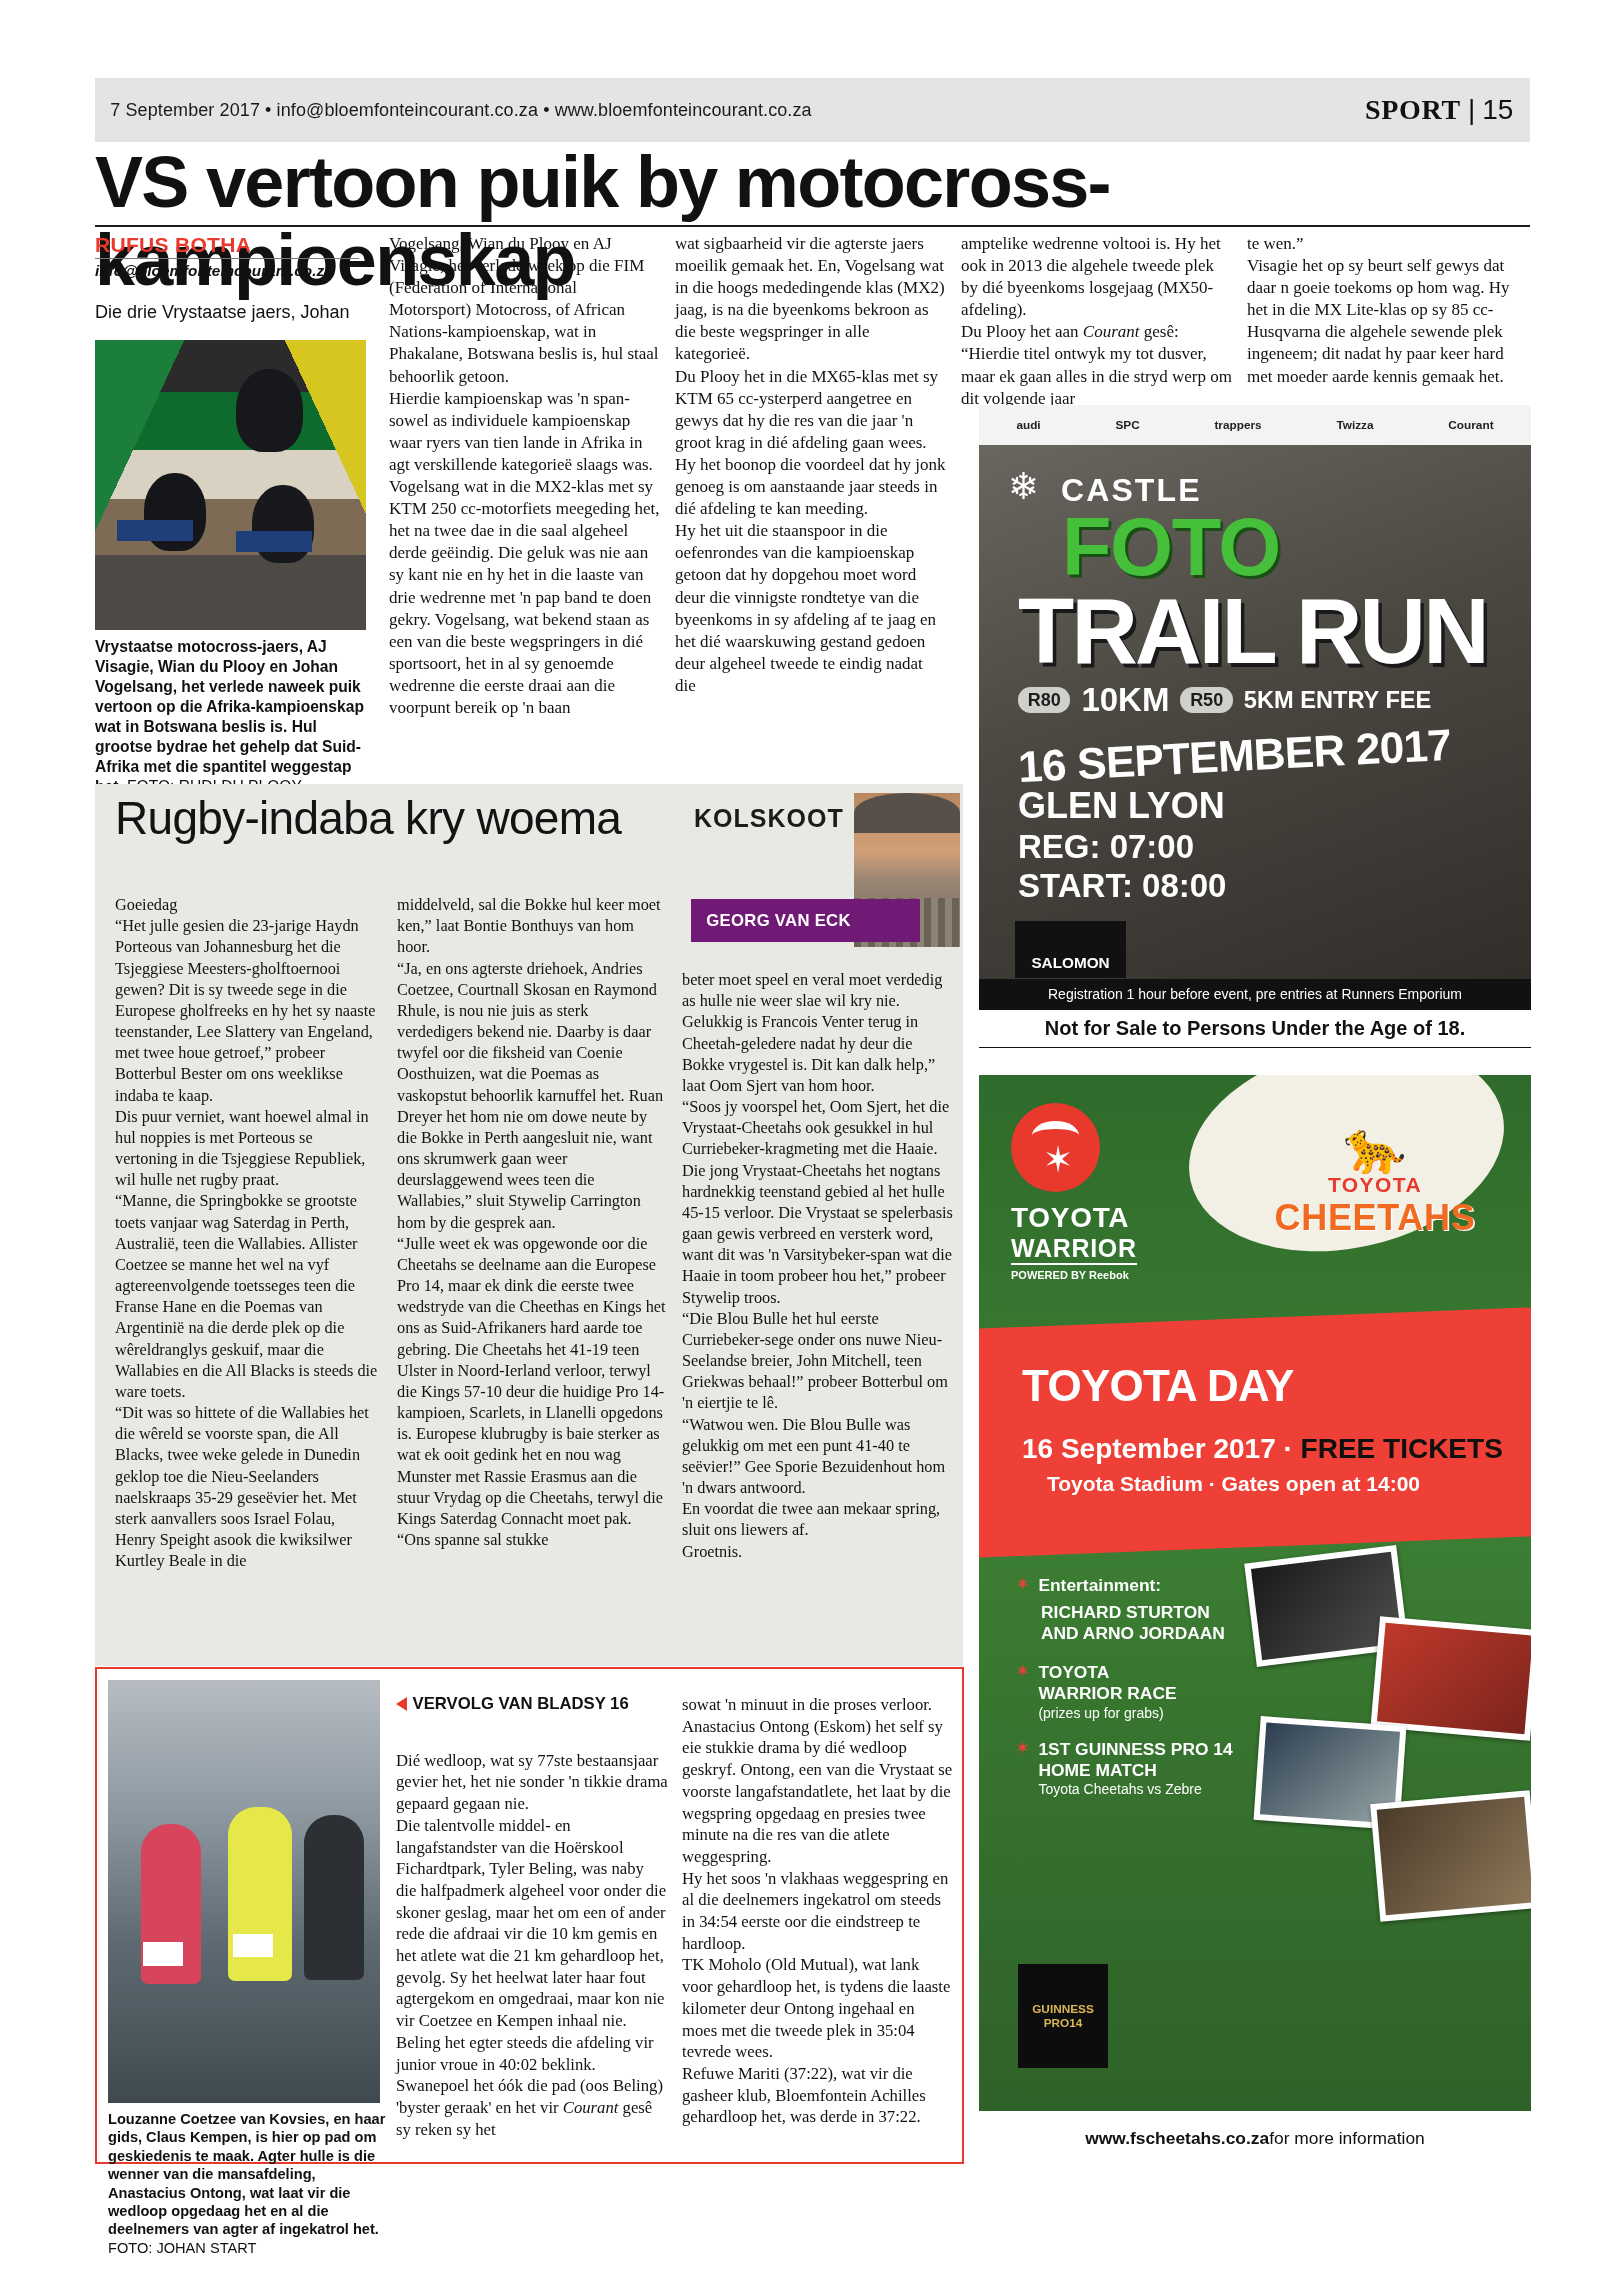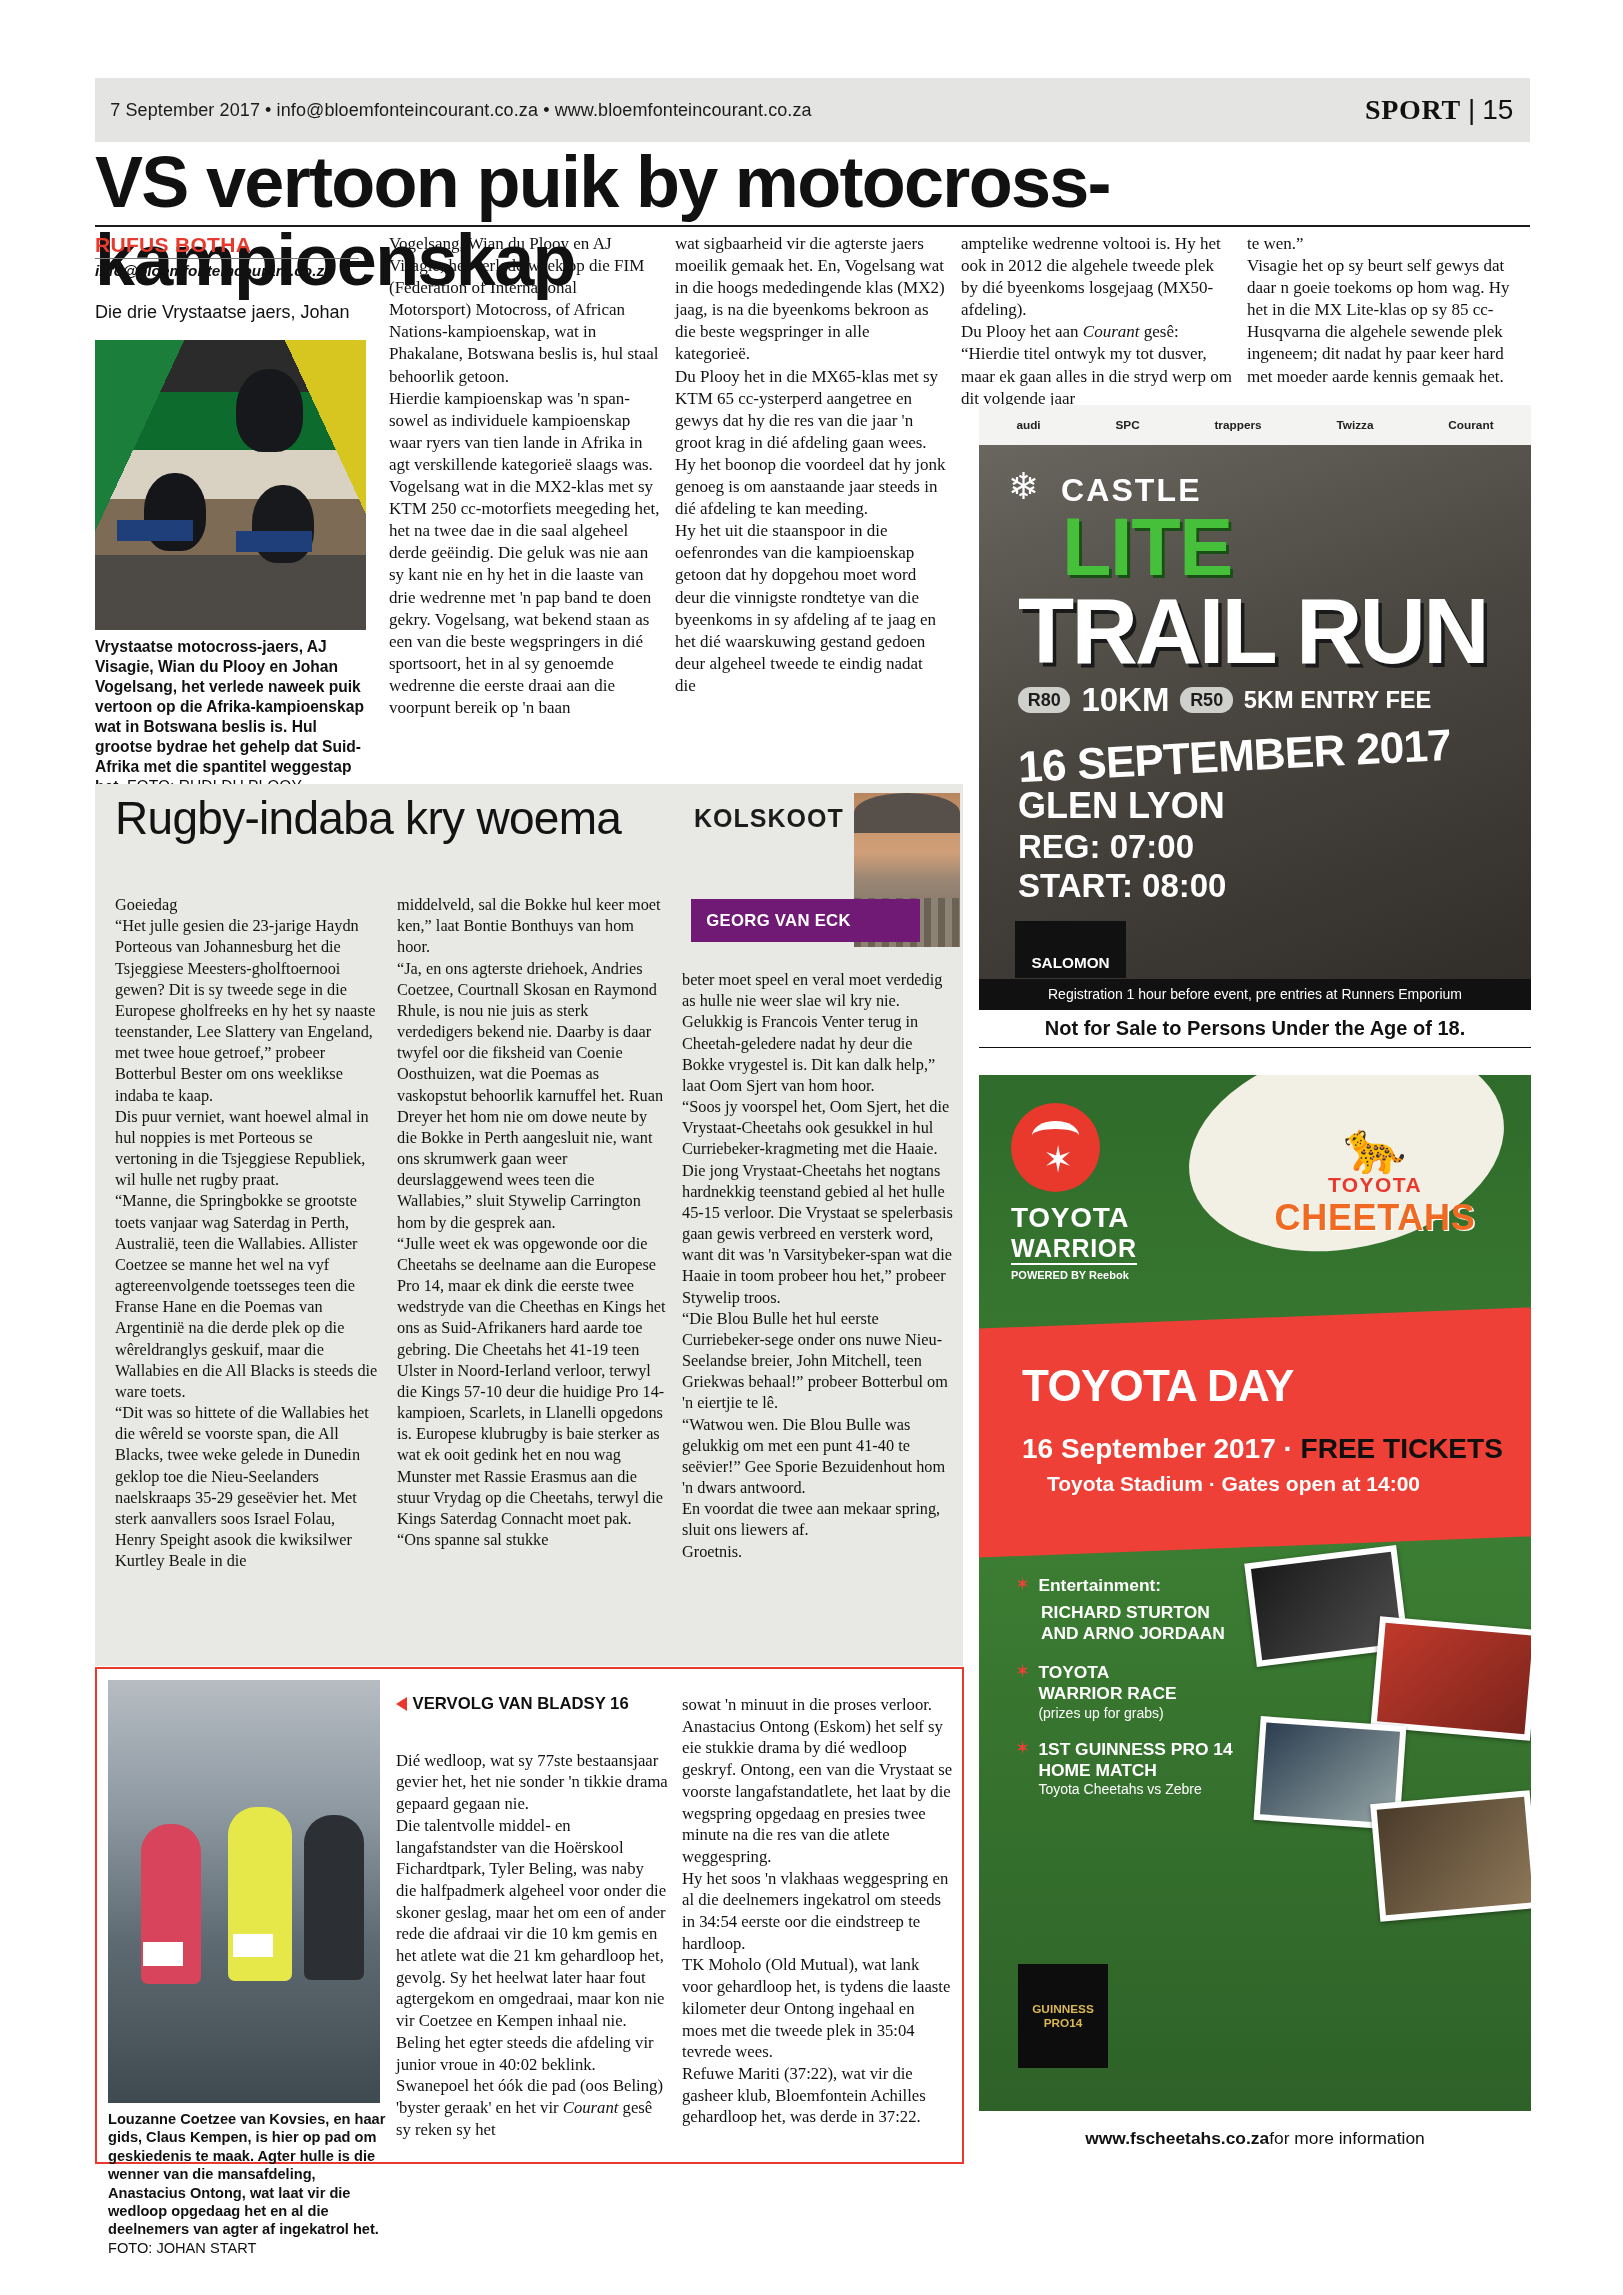--- a/index.html
+++ b/index.html
@@ -224,42 +224,42 @@
 Vogelsang wat in die MX2-klas met sy KTM 250 cc-motorfiets meegeding het, het na twee dae in die saal algeheel derde geëindig. Die geluk was nie aan sy kant nie en hy het in die laaste van drie wedrenne met 'n pap band te doen gekry. Vogelsang, wat bekend staan as een van die beste wegspringers in dié sportsoort, het in al sy genoemde wedrenne die eerste draai aan die voorpunt bereik op 'n baan</div>
   </div>
 
   <div class="col" style="left:675px; top:233px; width:272px;">
     <div style="white-space:pre-line;">wat sigbaarheid vir die agterste jaers moeilik gemaak het. En, Vogelsang wat in die hoogs mededingende klas (MX2) jaag, is na die byeenkoms bekroon as die beste wegspringer in alle kategorieë.
 Du Plooy het in die MX65-klas met sy KTM 65 cc-ysterperd aangetree en gewys dat hy die res van die jaar 'n groot krag in dié afdeling gaan wees. Hy het boonop die voordeel dat hy jonk genoeg is om aanstaande jaar steeds in dié afdeling te kan meeding.
 Hy het uit die staanspoor in die oefenrondes van die kampioenskap getoon dat hy dopgehou moet word deur die vinnigste rondtetye van die byeenkoms in sy afdeling af te jaag en het dié waarskuwing gestand gedoen deur algeheel tweede te eindig nadat die</div>
   </div>
 
   <div class="col" style="left:961px; top:233px; width:272px;">
-    <div style="white-space:pre-line;">amptelike wedrenne voltooi is. Hy het ook in 2012 die algehele tweede plek by dié byeenkoms losgejaag (MX50-afdeling).</div>
+    <div style="white-space:pre-line;">amptelike wedrenne voltooi is. Hy het ook in 2013 die algehele tweede plek by dié byeenkoms losgejaag (MX50-afdeling).</div>
     <div>
       <span>Du Plooy het aan </span><em class="it">Courant</em><span> gesê: “Hierdie titel ontwyk my tot dusver, maar ek gaan alles in die stryd werp om dit volgende jaar</span>
     </div>
   </div>
 
   <div class="col" style="left:1247px; top:233px; width:278px;">
     <div style="white-space:pre-line;">te wen.”
 Visagie het op sy beurt self gewys dat daar n goeie toekoms op hom wag. Hy het in die MX Lite-klas op sy 85 cc-Husqvarna die algehele sewende plek ingeneem; dit nadat hy paar keer hard met moeder aarde kennis gemaak het.</div>
   </div>
 
   <div class="ad-trail">
     <div class="ad-trail-logos">
       <span>audi</span>
       <span>SPC</span>
       <span>trappers</span>
       <span>Twizza</span>
       <span>Courant</span>
     </div>
     <div class="trail-snow">❄</div>
     <div class="trail-castle">CASTLE</div>
-    <div class="trail-lite">LITE</div>
+    <div class="trail-lite">FOTO</div>
     <div class="trail-run">TRAIL RUN</div>
     <div class="trail-pricerow">
       <span class="pill">R80</span>
       <span class="trail-10km">10KM</span>
       <span class="pill">R50</span>
       <span class="trail-5km">5KM ENTRY FEE</span>
     </div>
     <div class="trail-date">16 SEPTEMBER 2017</div>
     <div class="trail-glen">GLEN LYON</div>
     <div class="trail-reg">REG: 07:00</div>

